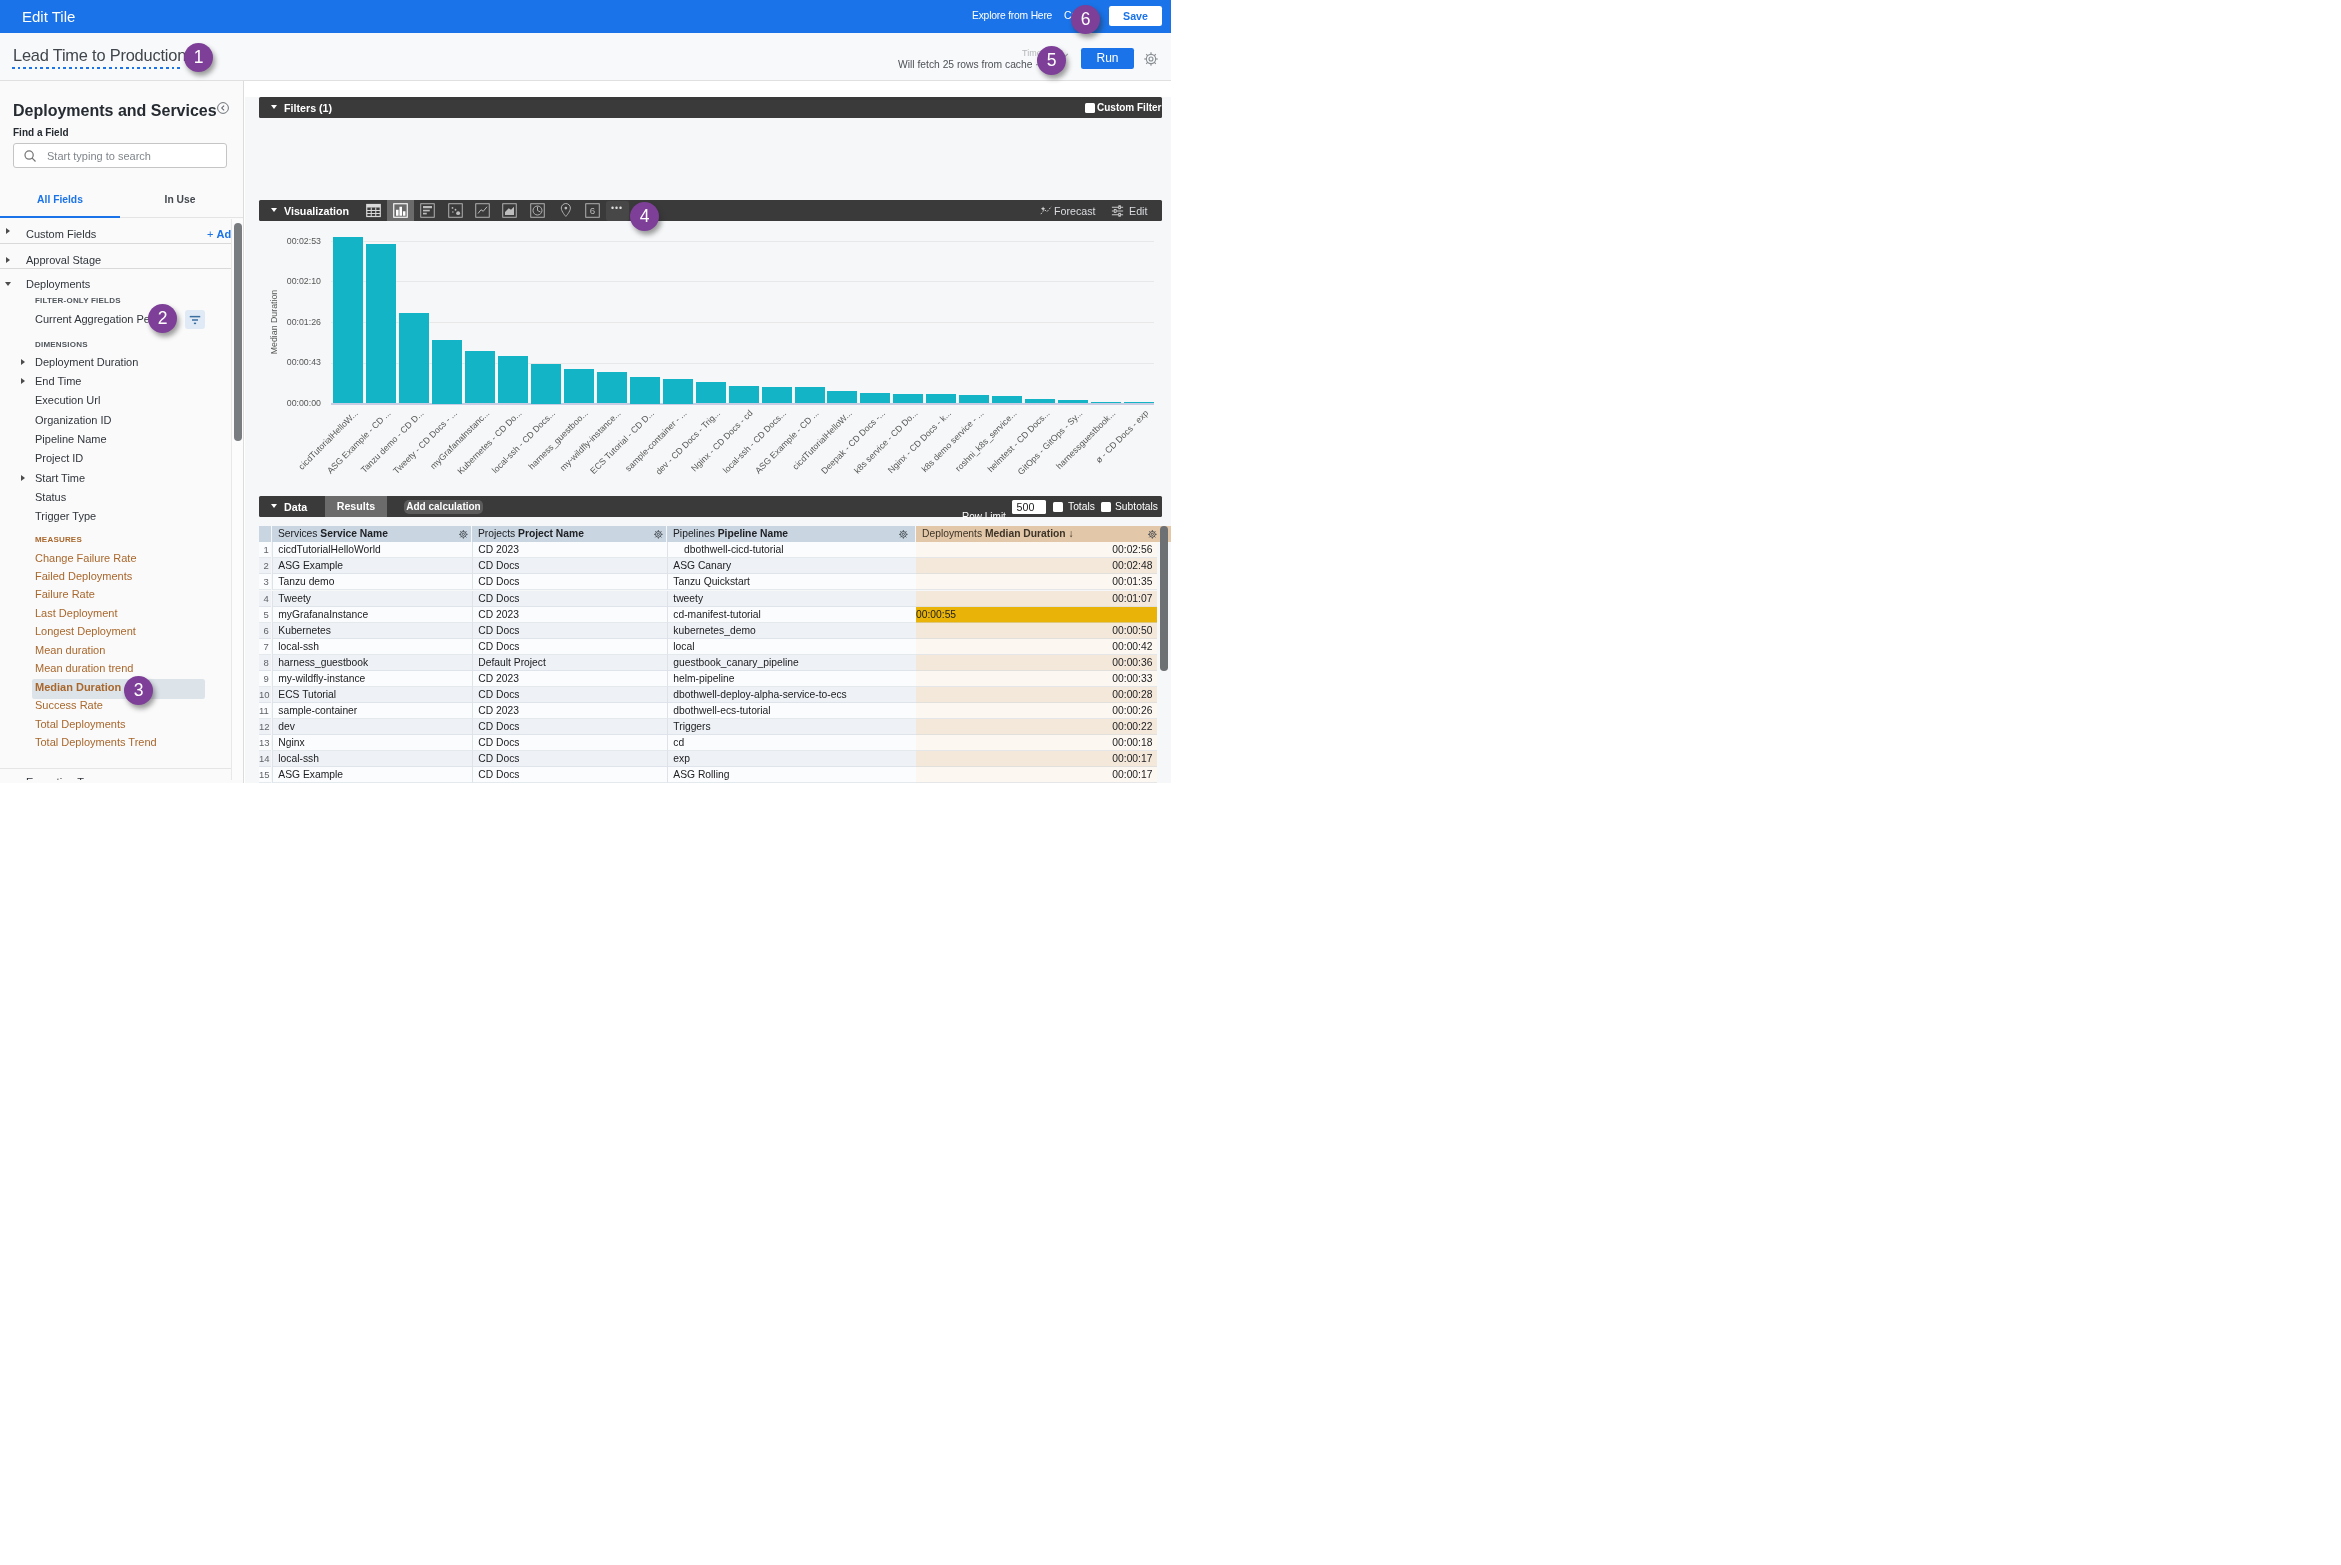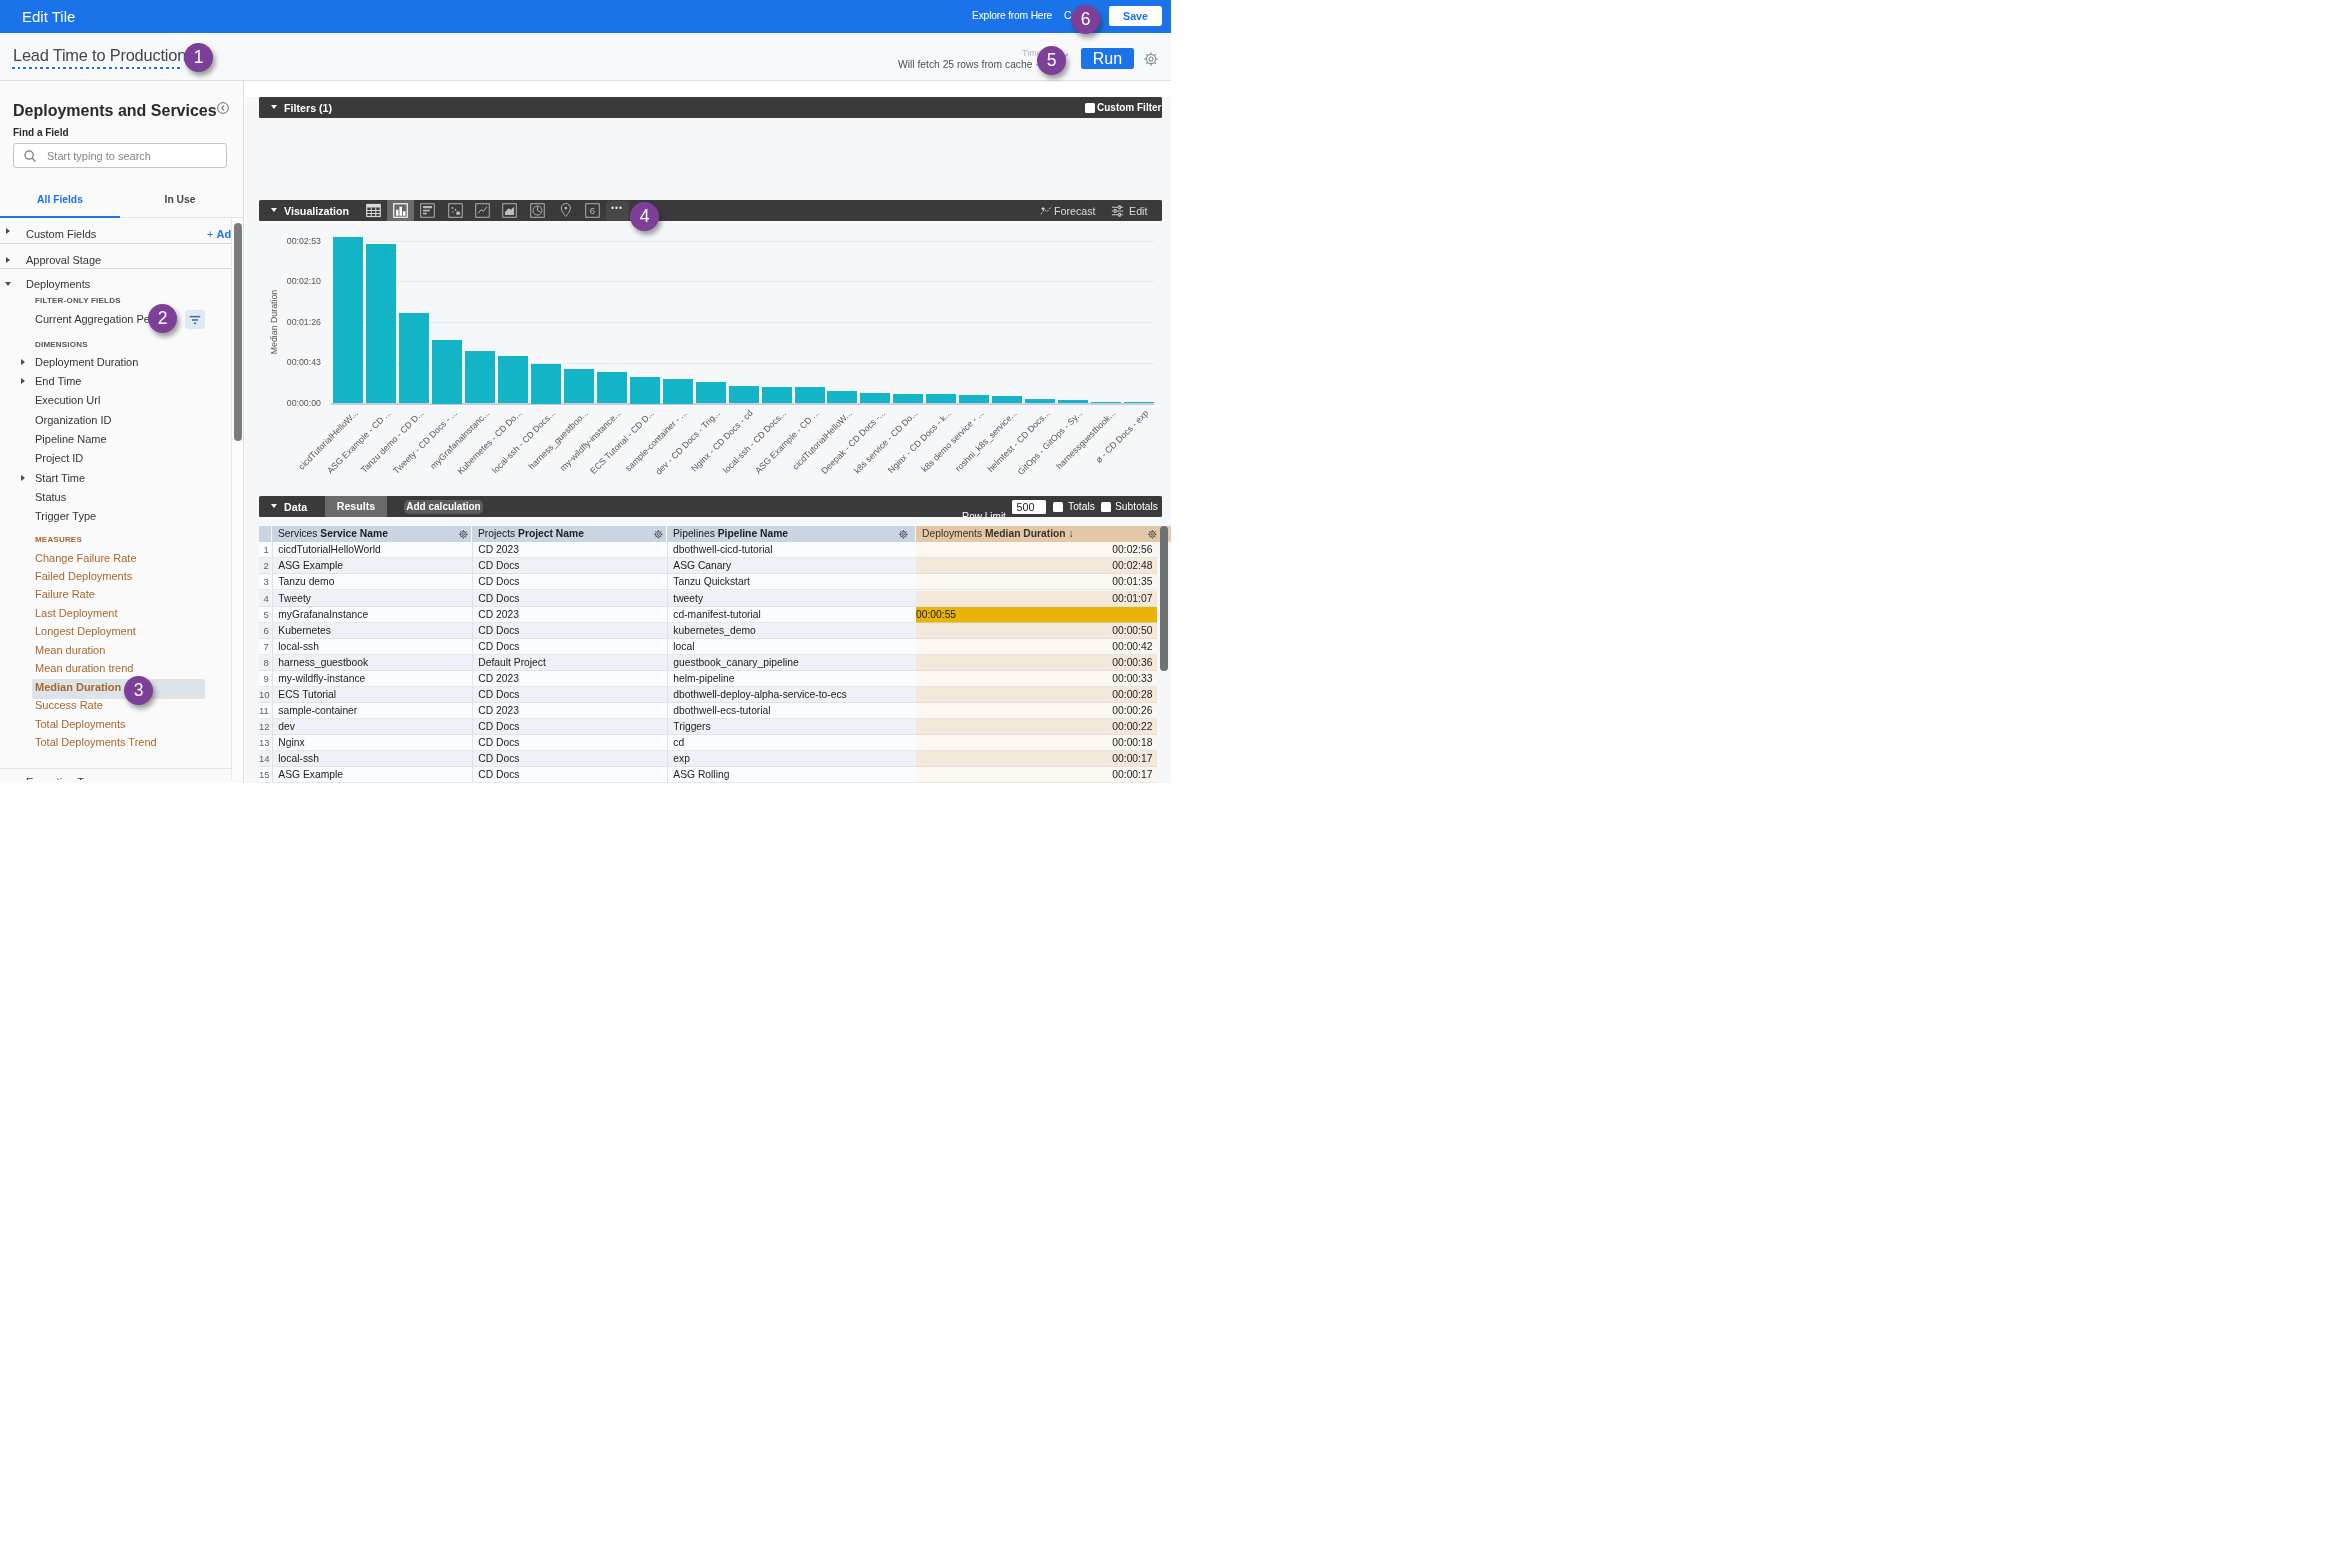--- a/index.html
+++ b/index.html
@@ -14,21 +14,21 @@
 #topbar .explore { position:absolute; left:972px; top:10.3px; font-size:10.3px; letter-spacing:-0.2px; color:#fff; }
 #topbar .cancel { position:absolute; left:1064px; top:10.3px; font-size:10.3px; letter-spacing:-0.2px; color:#fff; }
 #savebtn { position:absolute; left:1109px; top:6px; width:53px; height:20px; background:#fff; border-radius:2.3px; font-size:10.7px; font-weight:bold; color:#1a73e8; text-align:center; line-height:20px; }
 
 
 #titlerow { position:absolute; left:0; top:33px; width:1171px; height:48px; background:#f8f9fa; border-bottom:0.8px solid #e0e0e0; }
 #tiletitle { position:absolute; left:13px; top:12.6px; font-size:16.4px; letter-spacing:-0.2px; color:#40464c; }
 #tileunderline { position:absolute; left:12px; top:34px; width:169px; height:1.5px; background:repeating-linear-gradient(90deg,#1a73e8 0 2.7px,transparent 2.7px 5.7px); }
 #fetchmsg { position:absolute; left:898px; top:26px; font-size:10.3px; color:#4d5156; }
 #tzlabel { position:absolute; left:1022px; top:15px; font-size:9px; color:#b4b7ba; }
-#runbtn { position:absolute; left:1081px; top:14.5px; width:53px; height:21px; background:#1a73e8; border-radius:2.3px; color:#fff; font-size:16px; text-align:center; line-height:21px; }
+#runbtn { position:absolute; left:1081px; top:14.5px; width:53px; height:21px; background:#1a73e8; border-radius:2.3px; color:#fff; font-size:12px; text-align:center; line-height:21px; }
 
 
 #sidebar { position:absolute; left:0; top:81px; width:244px; height:702px; background:#fafafa; border-right:0.8px solid #dcdcdc; overflow:hidden; }
 #sbhead { position:absolute; left:13px; top:21px; font-size:16px; font-weight:bold; color:#252b31; }
 #findfield { position:absolute; left:13px; top:46px; font-size:10px; font-weight:bold; color:#252b31; }
 #searchbox { position:absolute; left:13px; top:62px; width:214px; height:25px; background:#fff; border:0.8px solid #c5c5c5; border-radius:3px; }
 #searchbox .ph { position:absolute; left:33px; top:6px; font-size:11px; color:#80868b; }
 .tab { position:absolute; top:113px; font-size:10.3px; font-weight:bold; }
 #tab1 { left:0; width:120px; text-align:center; color:#1a73e8; }
 #tab2 { left:120px; width:120px; text-align:center; color:#43484e; }
@@ -421,21 +421,21 @@
             <line x1="14.4" y1="14.4" x2="16.5" y2="16.5"></line>
             <line x1="4.5" y1="16.5" x2="6.6" y2="14.4"></line>
             <line x1="14.4" y1="6.6" x2="16.5" y2="4.5"></line>
           </g>
         </svg>
       </div>
     <div class="trow" style="top:16.4px;left:0;width:899px">
         <div class="rownum" style="left:0;width:12px;background:#fbfcfd">1</div>
         <div class="cell" style="left:13px;width:200px;border-left:0.8px solid #dfe2e6;background:#fbfcfd;padding-left:5.3px">cicdTutorialHelloWorld</div>
         <div class="cell" style="left:213px;width:195px;border-left:0.8px solid #dfe2e6;background:#fbfcfd;padding-left:5.3px">CD 2023</div>
-        <div class="cell" style="left:408px;width:249px;border-left:0.8px solid #dfe2e6;background:#fbfcfd;padding-left:5px">dbothwell-cicd-tutorial</div>
+        <div class="cell" style="left:408px;width:249px;border-left:0.8px solid #dfe2e6;background:#fbfcfd;padding-left:16px">dbothwell-cicd-tutorial</div>
         <div class="cell" style="left:657px;width:241px;background:#fcf7f0;text-align:right;padding-right:4.6px">00:02:56</div>
       </div>
     <div class="trow" style="top:32px;left:0;width:899px">
         <div class="rownum" style="left:0;width:12px;background:#eef1f5">2</div>
         <div class="cell" style="left:13px;width:200px;border-left:0.8px solid #dfe2e6;background:#eef1f5;padding-left:5.3px">ASG Example</div>
         <div class="cell" style="left:213px;width:195px;border-left:0.8px solid #dfe2e6;background:#eef1f5;padding-left:5.3px">CD Docs</div>
         <div class="cell" style="left:408px;width:249px;border-left:0.8px solid #dfe2e6;background:#eef1f5;padding-left:5.3px">ASG Canary</div>
         <div class="cell" style="left:657px;width:241px;background:#f4e8da;text-align:right;padding-right:4.6px">00:02:48</div>
       </div>
     <div class="trow" style="top:48px;left:0;width:899px">

